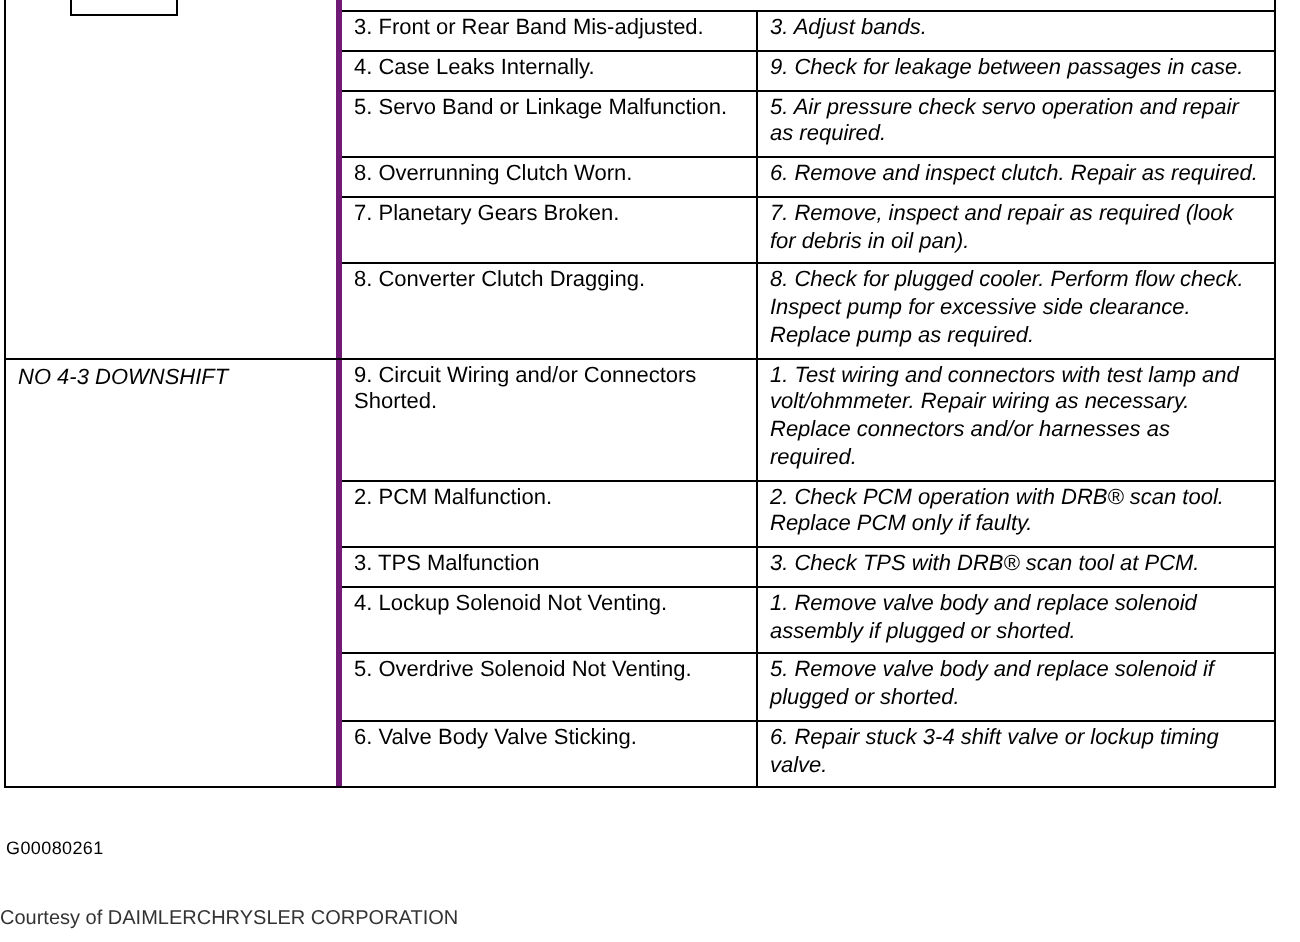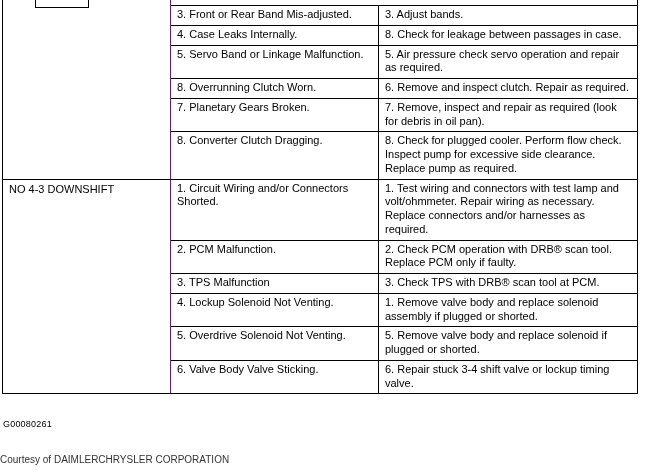--- a/index.html
+++ b/index.html
@@ -26,34 +26,35 @@
     border-left: 1px solid #000;
     border-right: 1px solid #000;
     border-bottom: 1px solid #000;
     font-size: 11px;
     line-height: 1.25;
   }
   .section { display: flex; align-items: stretch; }
   .section:not(:last-child) { border-bottom: 1px solid #000; }
   .cond-cell {
     flex: 0 0 168px; width: 168px;
-    border-right: 1px solid #701a75;
+    border-right: 3px solid #701a75;
     padding: 3px 6px;
     font-weight: normal;
+    font-style: italic;
   }
   .rows { flex: 1; display: flex; flex-direction: column; }
   .row { display: flex; align-items: stretch; }
   .row:not(:last-child) { border-bottom: 1px solid #000; }
   .row.spacer { height: 6px; }
   .cell { padding: 2px 6px 3px 6px; }
   .cause {
     flex: 0 0 208px; width: 208px;
     border-right: 1px solid #000;
   }
-  .corr { flex: 1; }
+  .corr { flex: 1; font-style: italic; }
   .figure-id {
     position: absolute; left: 3px; top: 419px;
     font-size: 9px; letter-spacing: 0.2px;
   }
   .courtesy {
     position: absolute; left: 0; right: 0; top: 454px;
     font-size: 10px;
     color: #333;
   }
 </style>
@@ -66,21 +67,21 @@
     <div class="section">
       <div class="cond-cell"></div>
       <div class="rows">
         <div class="row spacer"></div>
         <div class="row">
           <div class="cell cause">3. Front or Rear Band Mis-adjusted.</div>
           <div class="cell corr">3. Adjust bands.</div>
         </div>
         <div class="row">
           <div class="cell cause">4. Case Leaks Internally.</div>
-          <div class="cell corr">8. Check for leakage between passages in case.</div>
+          <div class="cell corr">9. Check for leakage between passages in case.</div>
         </div>
         <div class="row">
           <div class="cell cause">5. Servo Band or Linkage Malfunction.</div>
           <div class="cell corr">5. Air pressure check servo operation and repair as required.</div>
         </div>
         <div class="row">
           <div class="cell cause">8. Overrunning Clutch Worn.</div>
           <div class="cell corr">6. Remove and inspect clutch. Repair as required.</div>
         </div>
         <div class="row">
@@ -90,21 +91,21 @@
         <div class="row">
           <div class="cell cause">8. Converter Clutch Dragging.</div>
           <div class="cell corr">8. Check for plugged cooler. Perform flow check. Inspect pump for excessive side clearance. Replace pump as required.</div>
         </div>
       </div>
     </div>
     <div class="section">
       <div class="cond-cell">NO 4-3 DOWNSHIFT</div>
       <div class="rows">
         <div class="row">
-          <div class="cell cause">1. Circuit Wiring and/or Connectors Shorted.</div>
+          <div class="cell cause">9. Circuit Wiring and/or Connectors Shorted.</div>
           <div class="cell corr">1. Test wiring and connectors with test lamp and volt/ohmmeter. Repair wiring as necessary. Replace connectors and/or harnesses as required.</div>
         </div>
         <div class="row">
           <div class="cell cause">2. PCM Malfunction.</div>
           <div class="cell corr">2. Check PCM operation with DRB® scan tool. Replace PCM only if faulty.</div>
         </div>
         <div class="row">
           <div class="cell cause">3. TPS Malfunction</div>
           <div class="cell corr">3. Check TPS with DRB® scan tool at PCM.</div>
         </div>

